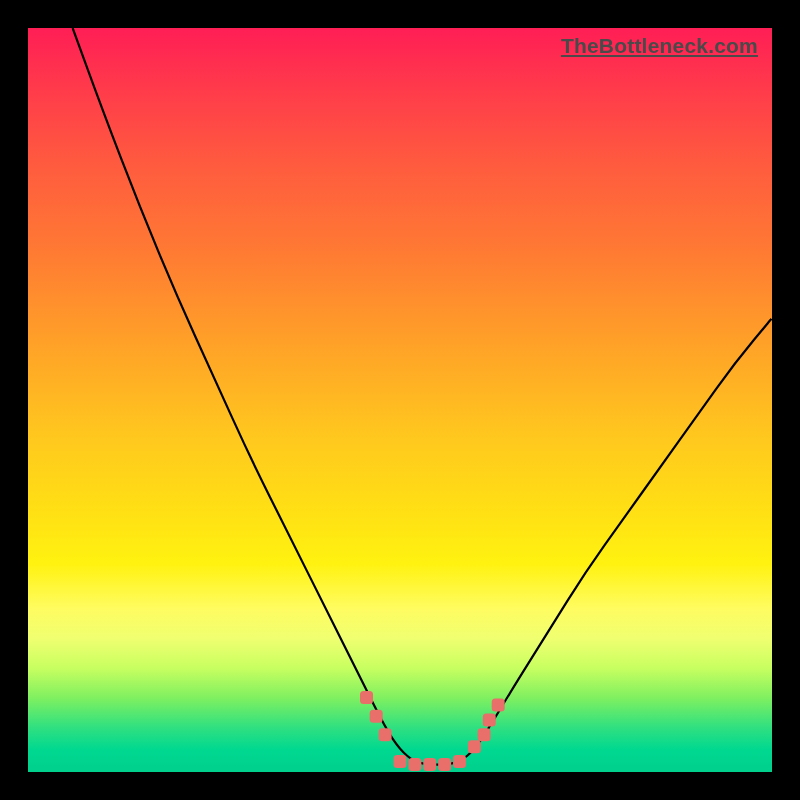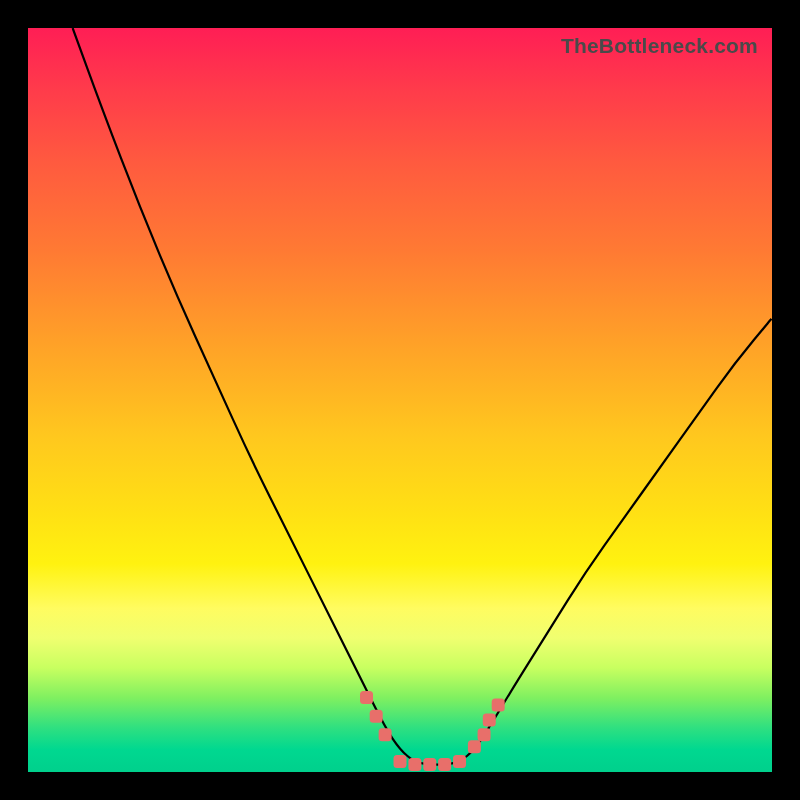--- a/index.html
+++ b/index.html
@@ -46,20 +46,21 @@
   }
   .watermark {
     position: absolute;
     top: 6px;
     right: 14px;
     color: #4a4a4a;
     font-size: 21px;
     font-weight: 600;
     letter-spacing: 0.2px;
     user-select: none;
+    text-decoration: underline;
   }
   svg.curve {
     position: absolute;
     left: 0;
     top: 0;
     width: 744px;
     height: 744px;
     pointer-events: none;
   }
   .curve path {

